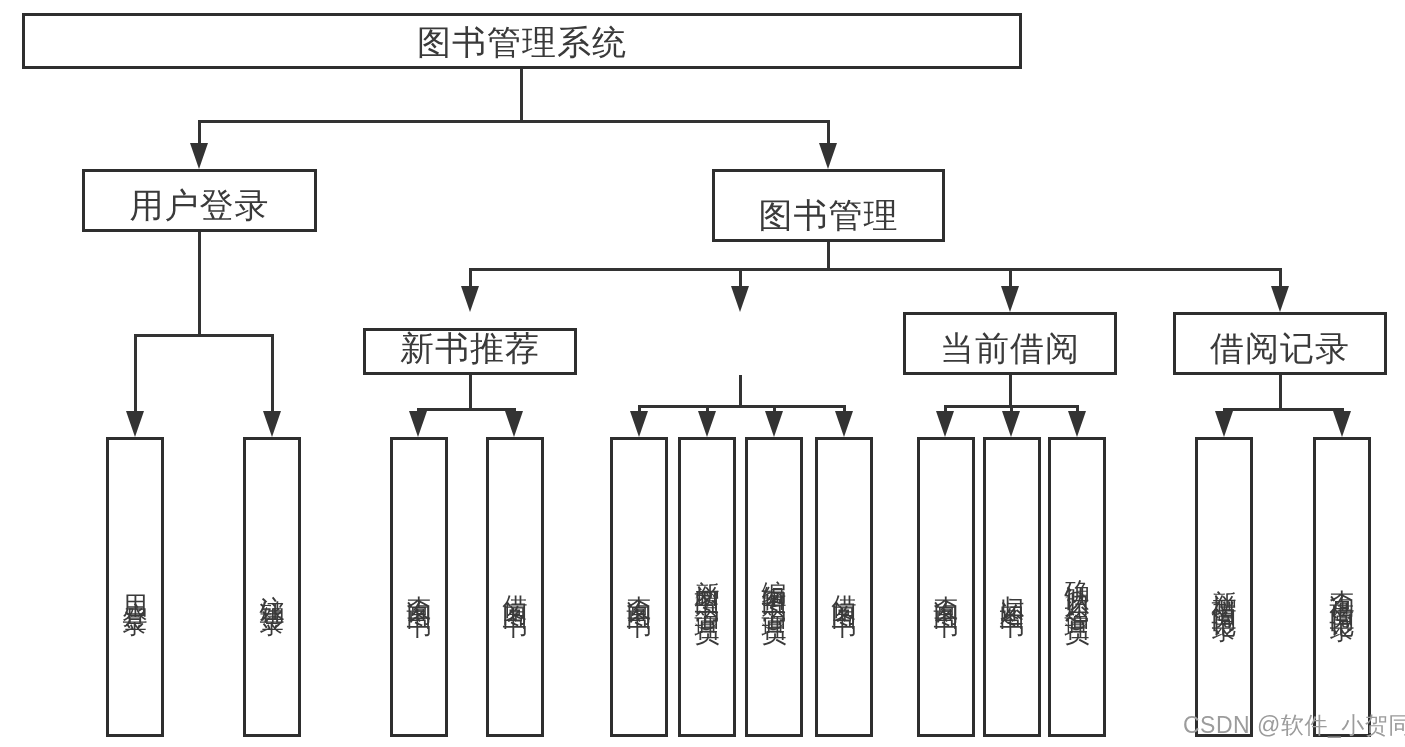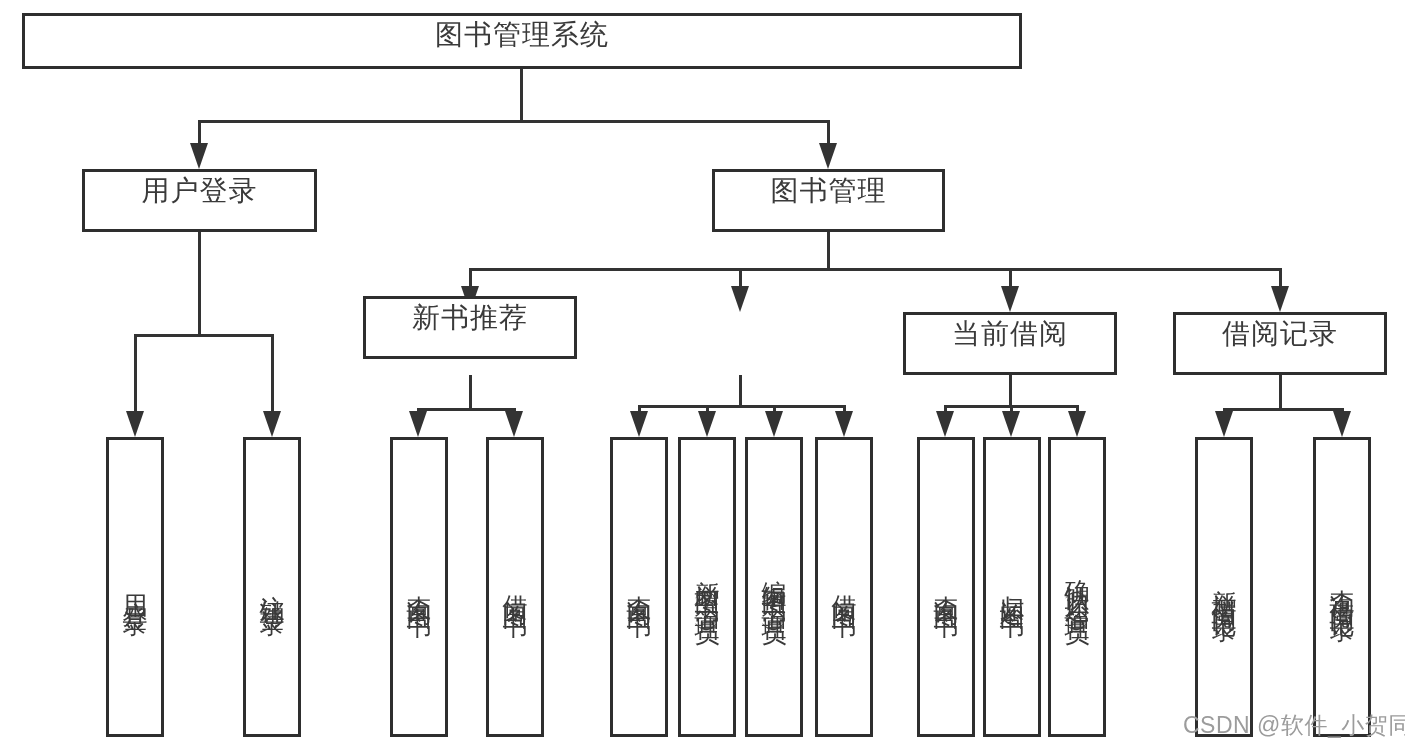--- a/index.html
+++ b/index.html
@@ -3,22 +3,22 @@
 <meta charset="utf-8">
 <style>
   html,body{margin:0;padding:0;background:#fff;}
   .canvas{
     position:relative;width:1405px;height:747px;background:#ffffff;
     font-family:"Liberation Sans","DejaVu Sans",sans-serif;color:#333;
     overflow:hidden;
   }
   .hbox{
     position:absolute;box-sizing:border-box;background:#fff;
-    border:3px solid #2e2e2e;display:flex;align-items:flex-start;justify-content:center;
-    font-size:28px;color:#3a3a3a;letter-spacing:1px;z-index:2;
+    border:3px solid #2e2e2e;display:flex;align-items:flex-end;justify-content:center;
+    font-size:34px;color:#3a3a3a;letter-spacing:1px;z-index:2;
   }
   .vbox{
     position:absolute;box-sizing:border-box;background:#fff;
     border:3px solid #2e2e2e;display:flex;align-items:center;justify-content:center;
     top:437px;width:58px;height:300px;z-index:2;
   }
   .vtext{
     writing-mode:vertical-rl;text-orientation:mixed;
     font-size:25px;letter-spacing:6px;color:#3a3a3a;line-height:1;
   }
@@ -93,25 +93,25 @@
       <div class="ahead" style="left: 1332.5px; top: 411px;"></div>
     </div>
 
   <div class="hbox" style="left:22px;top:13px;width:1000px;height:56px">
     <span>图书管理系统</span>
   </div>
 
   <div class="hbox" style="left:82px;top:169px;width:235px;height:63px">
     <span>用户登录</span>
   </div>
-  <div class="hbox" style="left:712px;top:169px;width:233px;height:63px">
+  <div class="hbox" style="left:712px;top:169px;width:233px;height:73px">
     <span>图书管理</span>
   </div>
 
-  <div class="hbox" style="left:363px;top:296px;width:214px;height:63px">
+  <div class="hbox" style="left:363px;top:328px;width:214px;height:47px">
     <span>新书推荐</span>
   </div>
   <div class="hbox" style="left:1173px;top:312px;width:214px;height:63px">
     <span>借阅记录</span>
   </div>
   <div class="hbox" style="left:903px;top:312px;width:214px;height:63px">
     <span>当前借阅</span>
   </div>
 
   <div class="vbox" style="left:106px">

